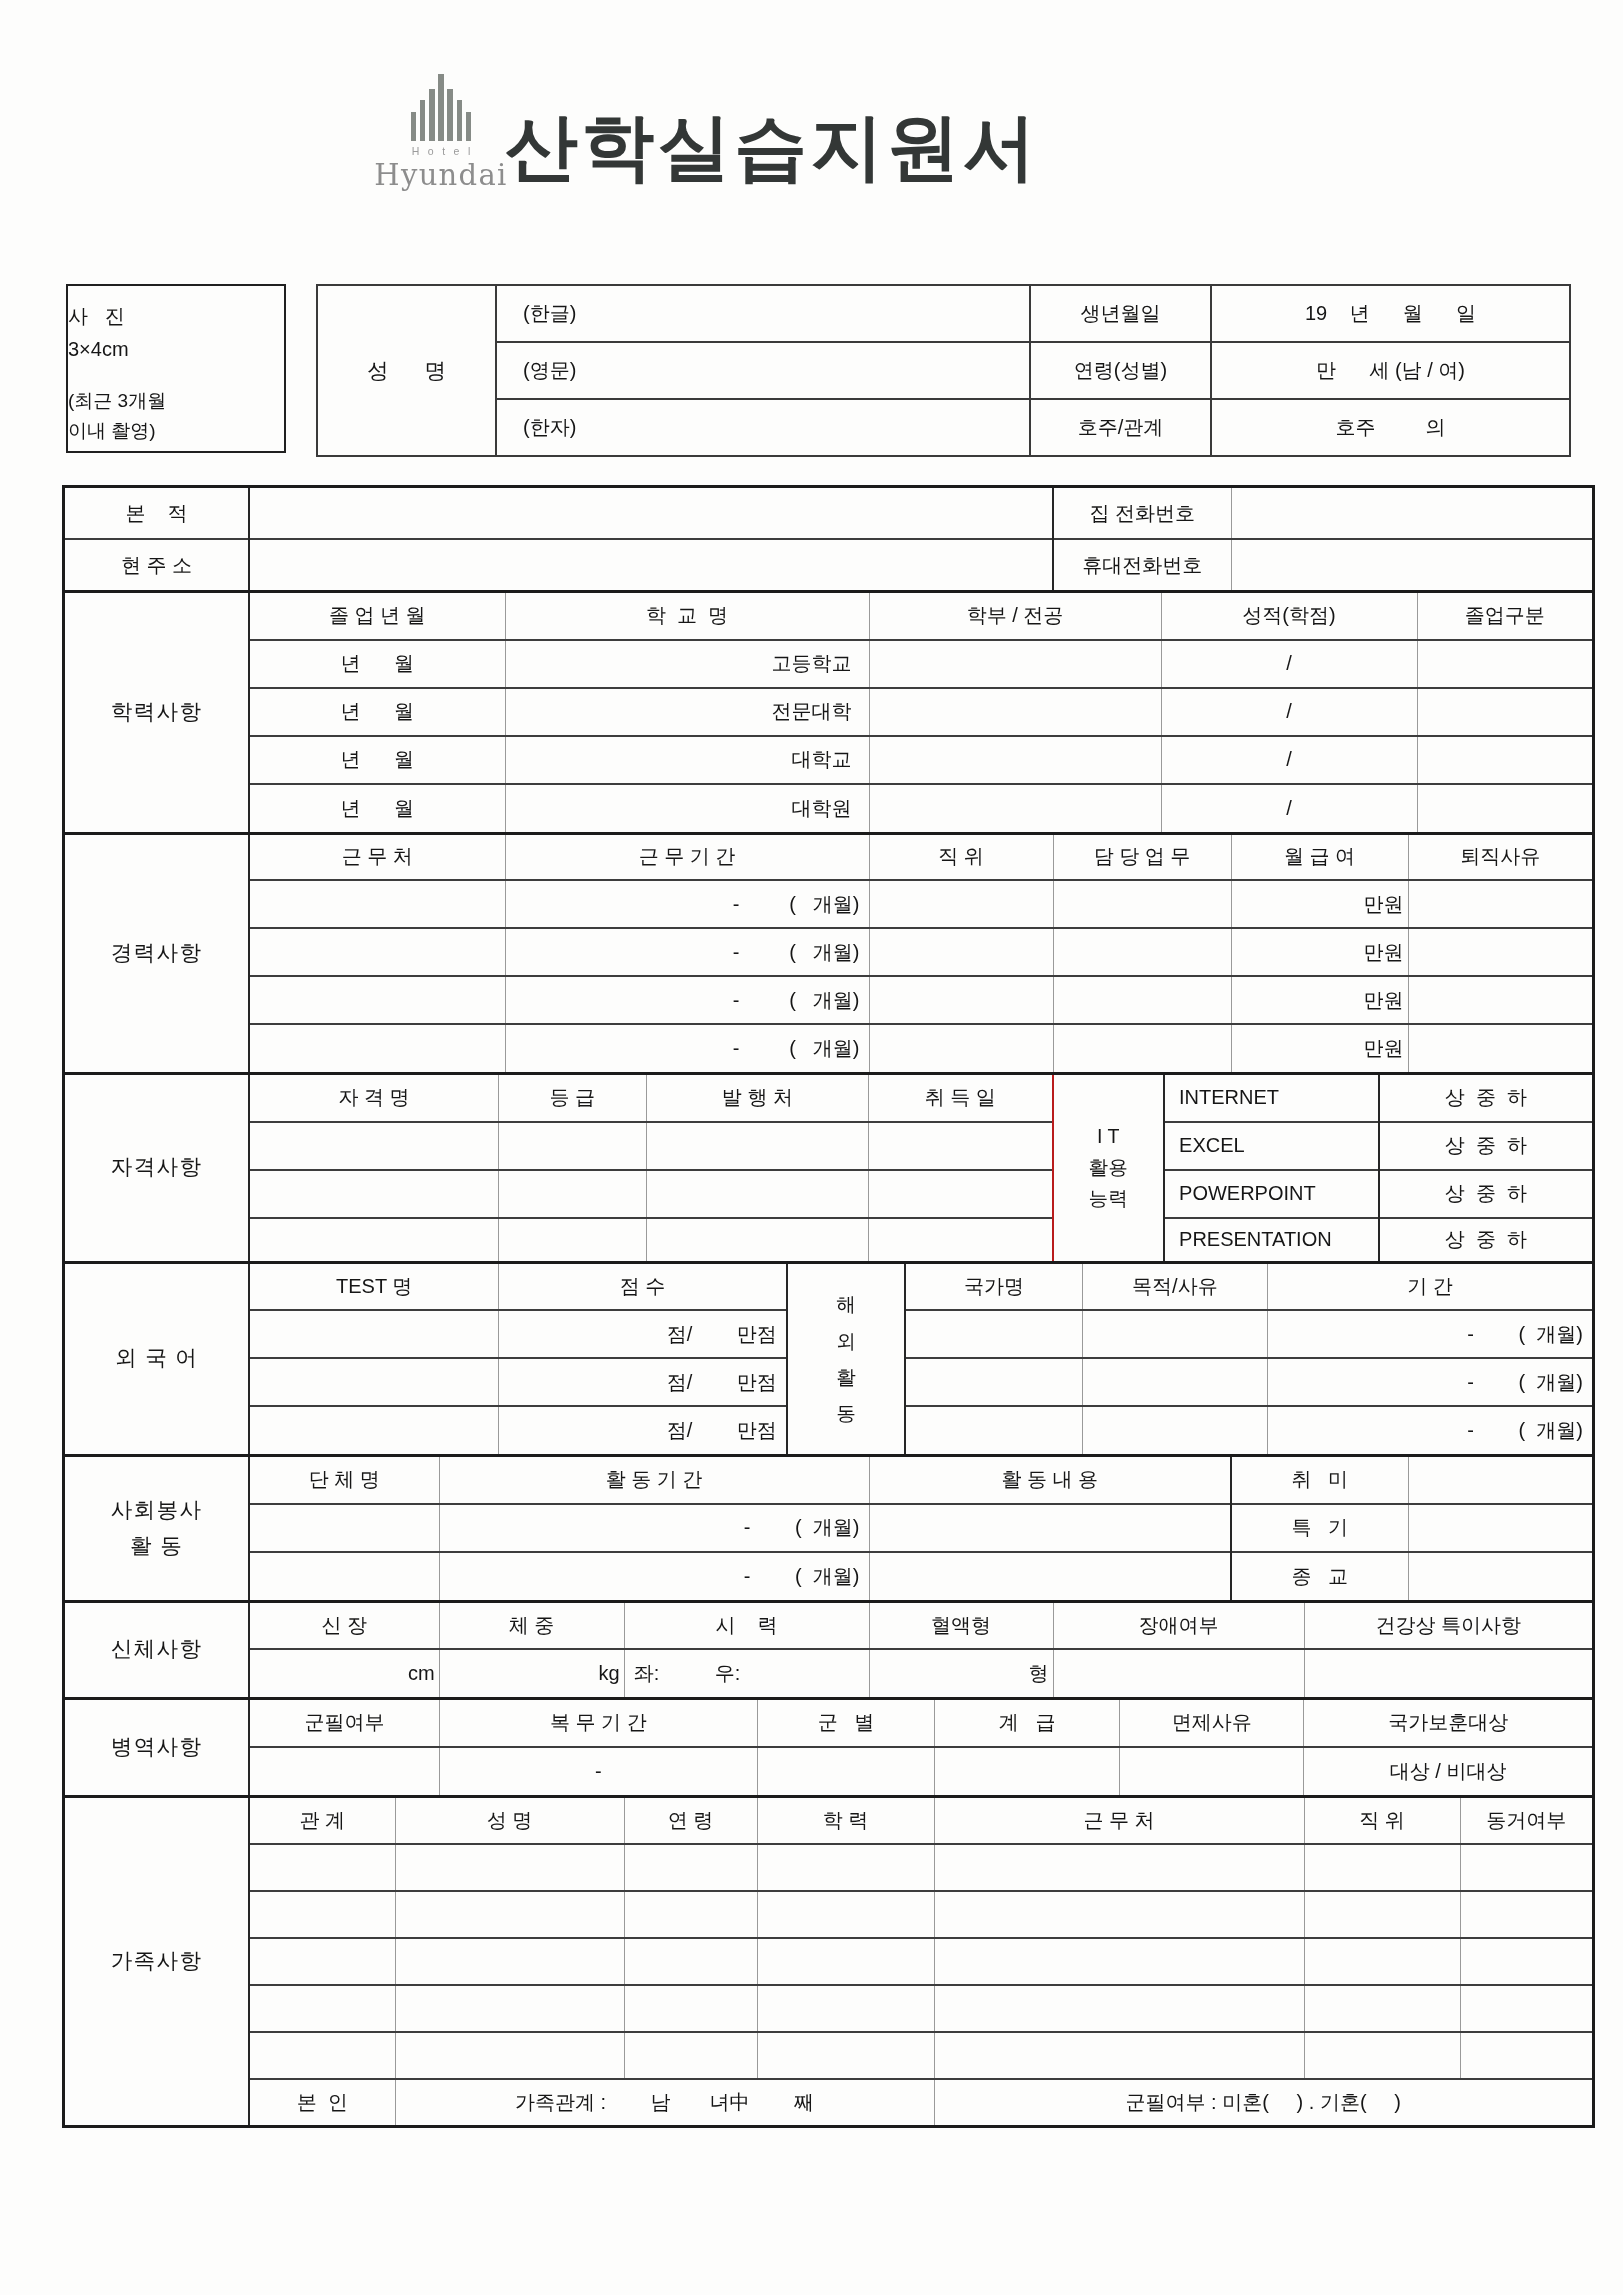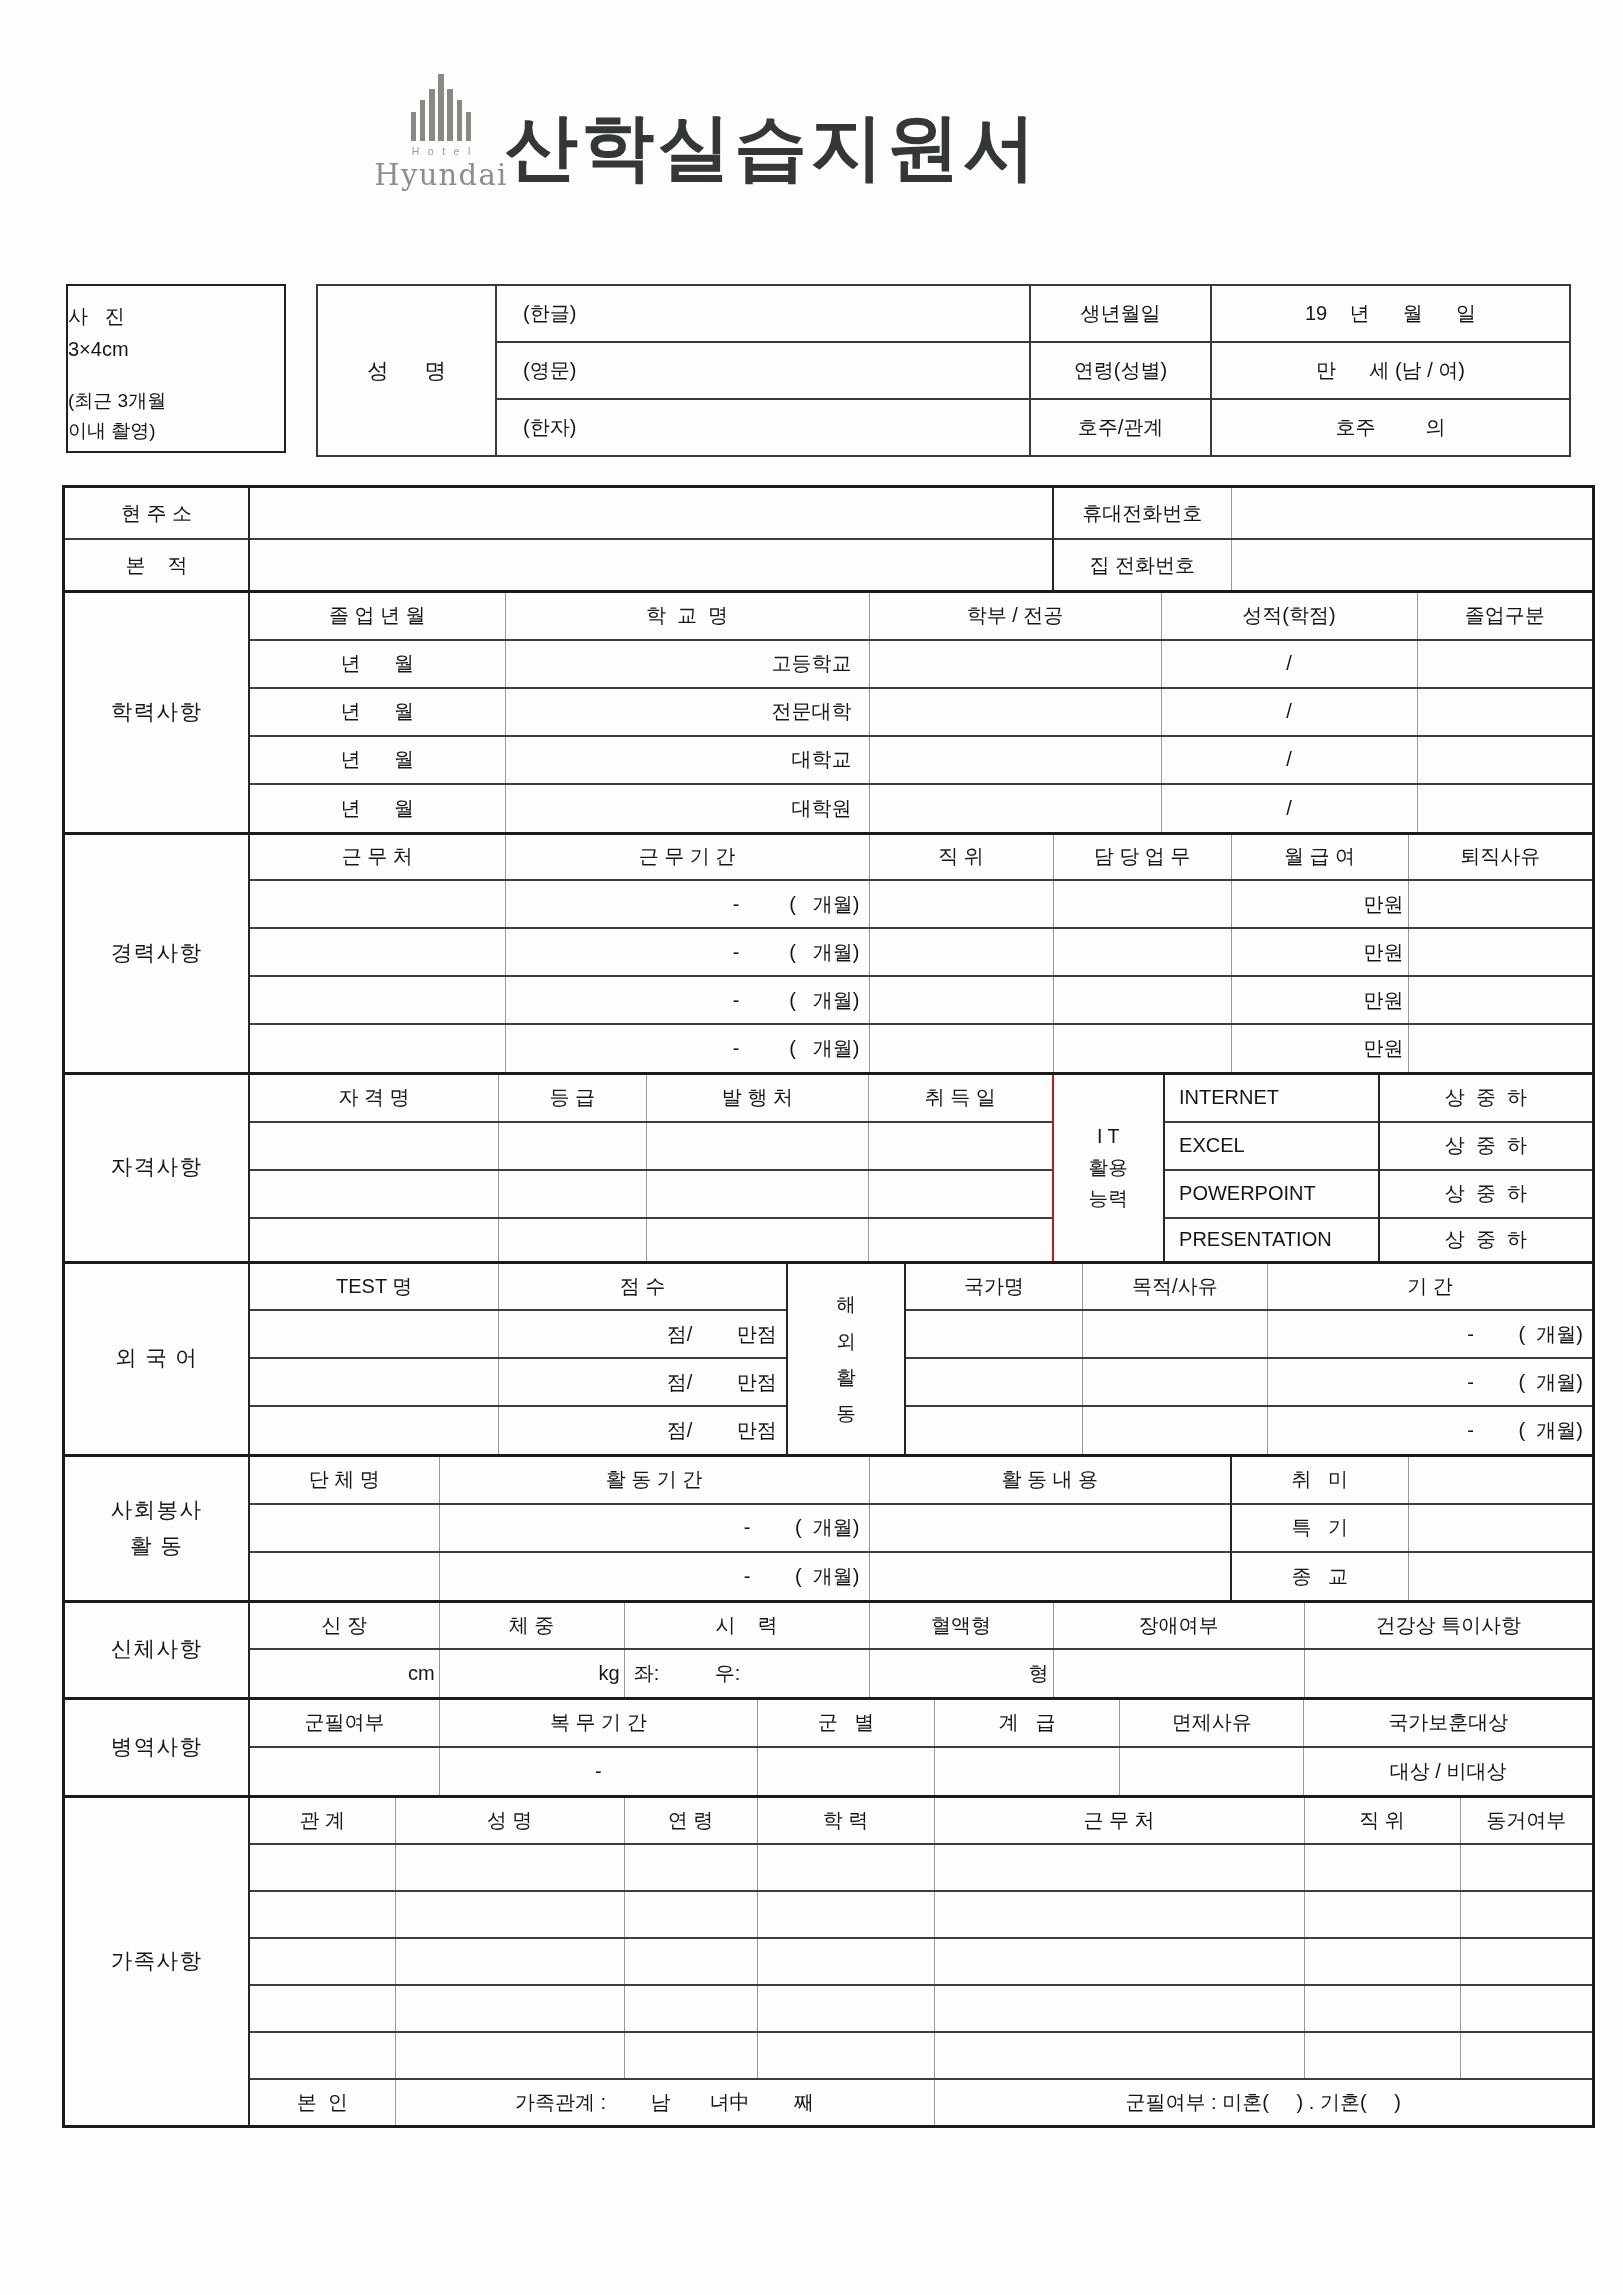--- a/index.html
+++ b/index.html
@@ -121,29 +121,29 @@
 
     <table class="sec">
       <colgroup>
           <col style="width:184px">
           <col style="width:804px">
           <col style="width:178px">
           <col style="width:361px">
         </colgroup>
       <tbody>
           <tr style="height:51px">
+        <td>본    적</td>
+        <td class="dkl"></td>
+        <td class="dkl">집 전화번호</td>
+        <td></td>
+      </tr>
+      <tr style="height:51px">
         <td>현 주 소</td>
         <td class="dkl"></td>
         <td class="dkl">휴대전화번호</td>
-        <td></td>
-      </tr>
-      <tr style="height:51px">
-        <td>본    적</td>
-        <td class="dkl"></td>
-        <td class="dkl">집 전화번호</td>
         <td></td>
       </tr>
     </tbody>
       </table>
 
     <table class="sec">
       <colgroup>
           <col style="width:184px">
           <col style="width:256px">
           <col style="width:364px">

